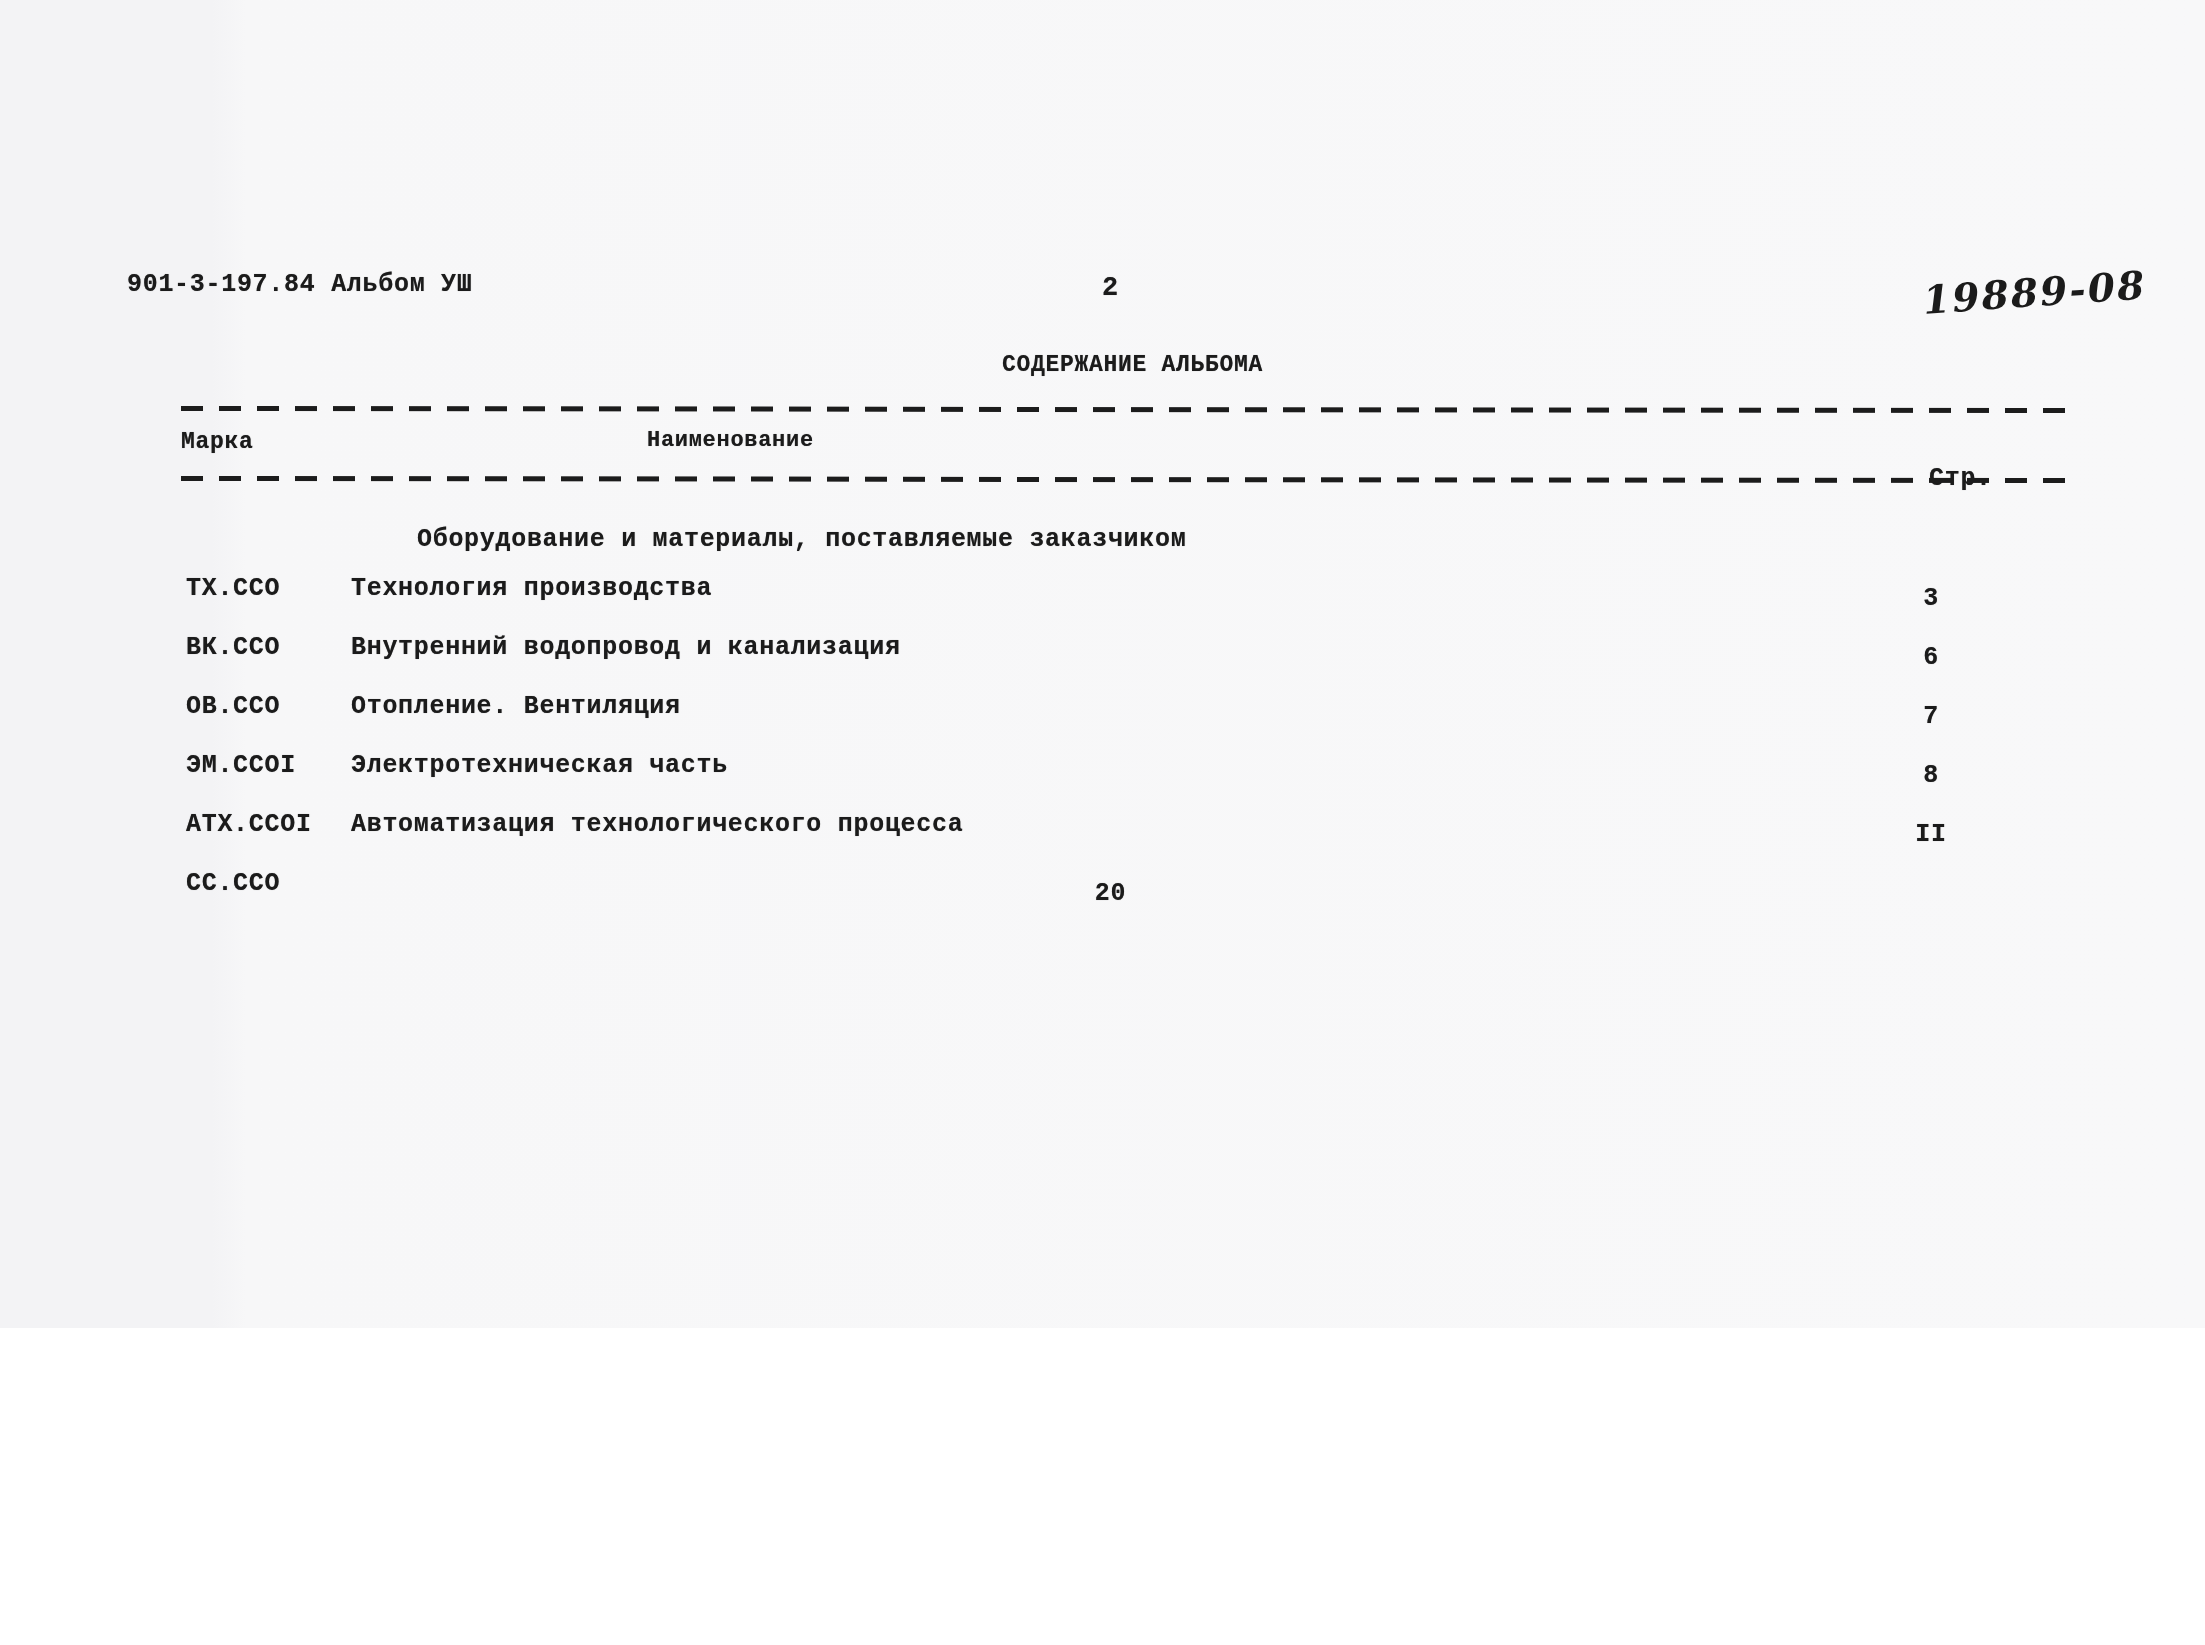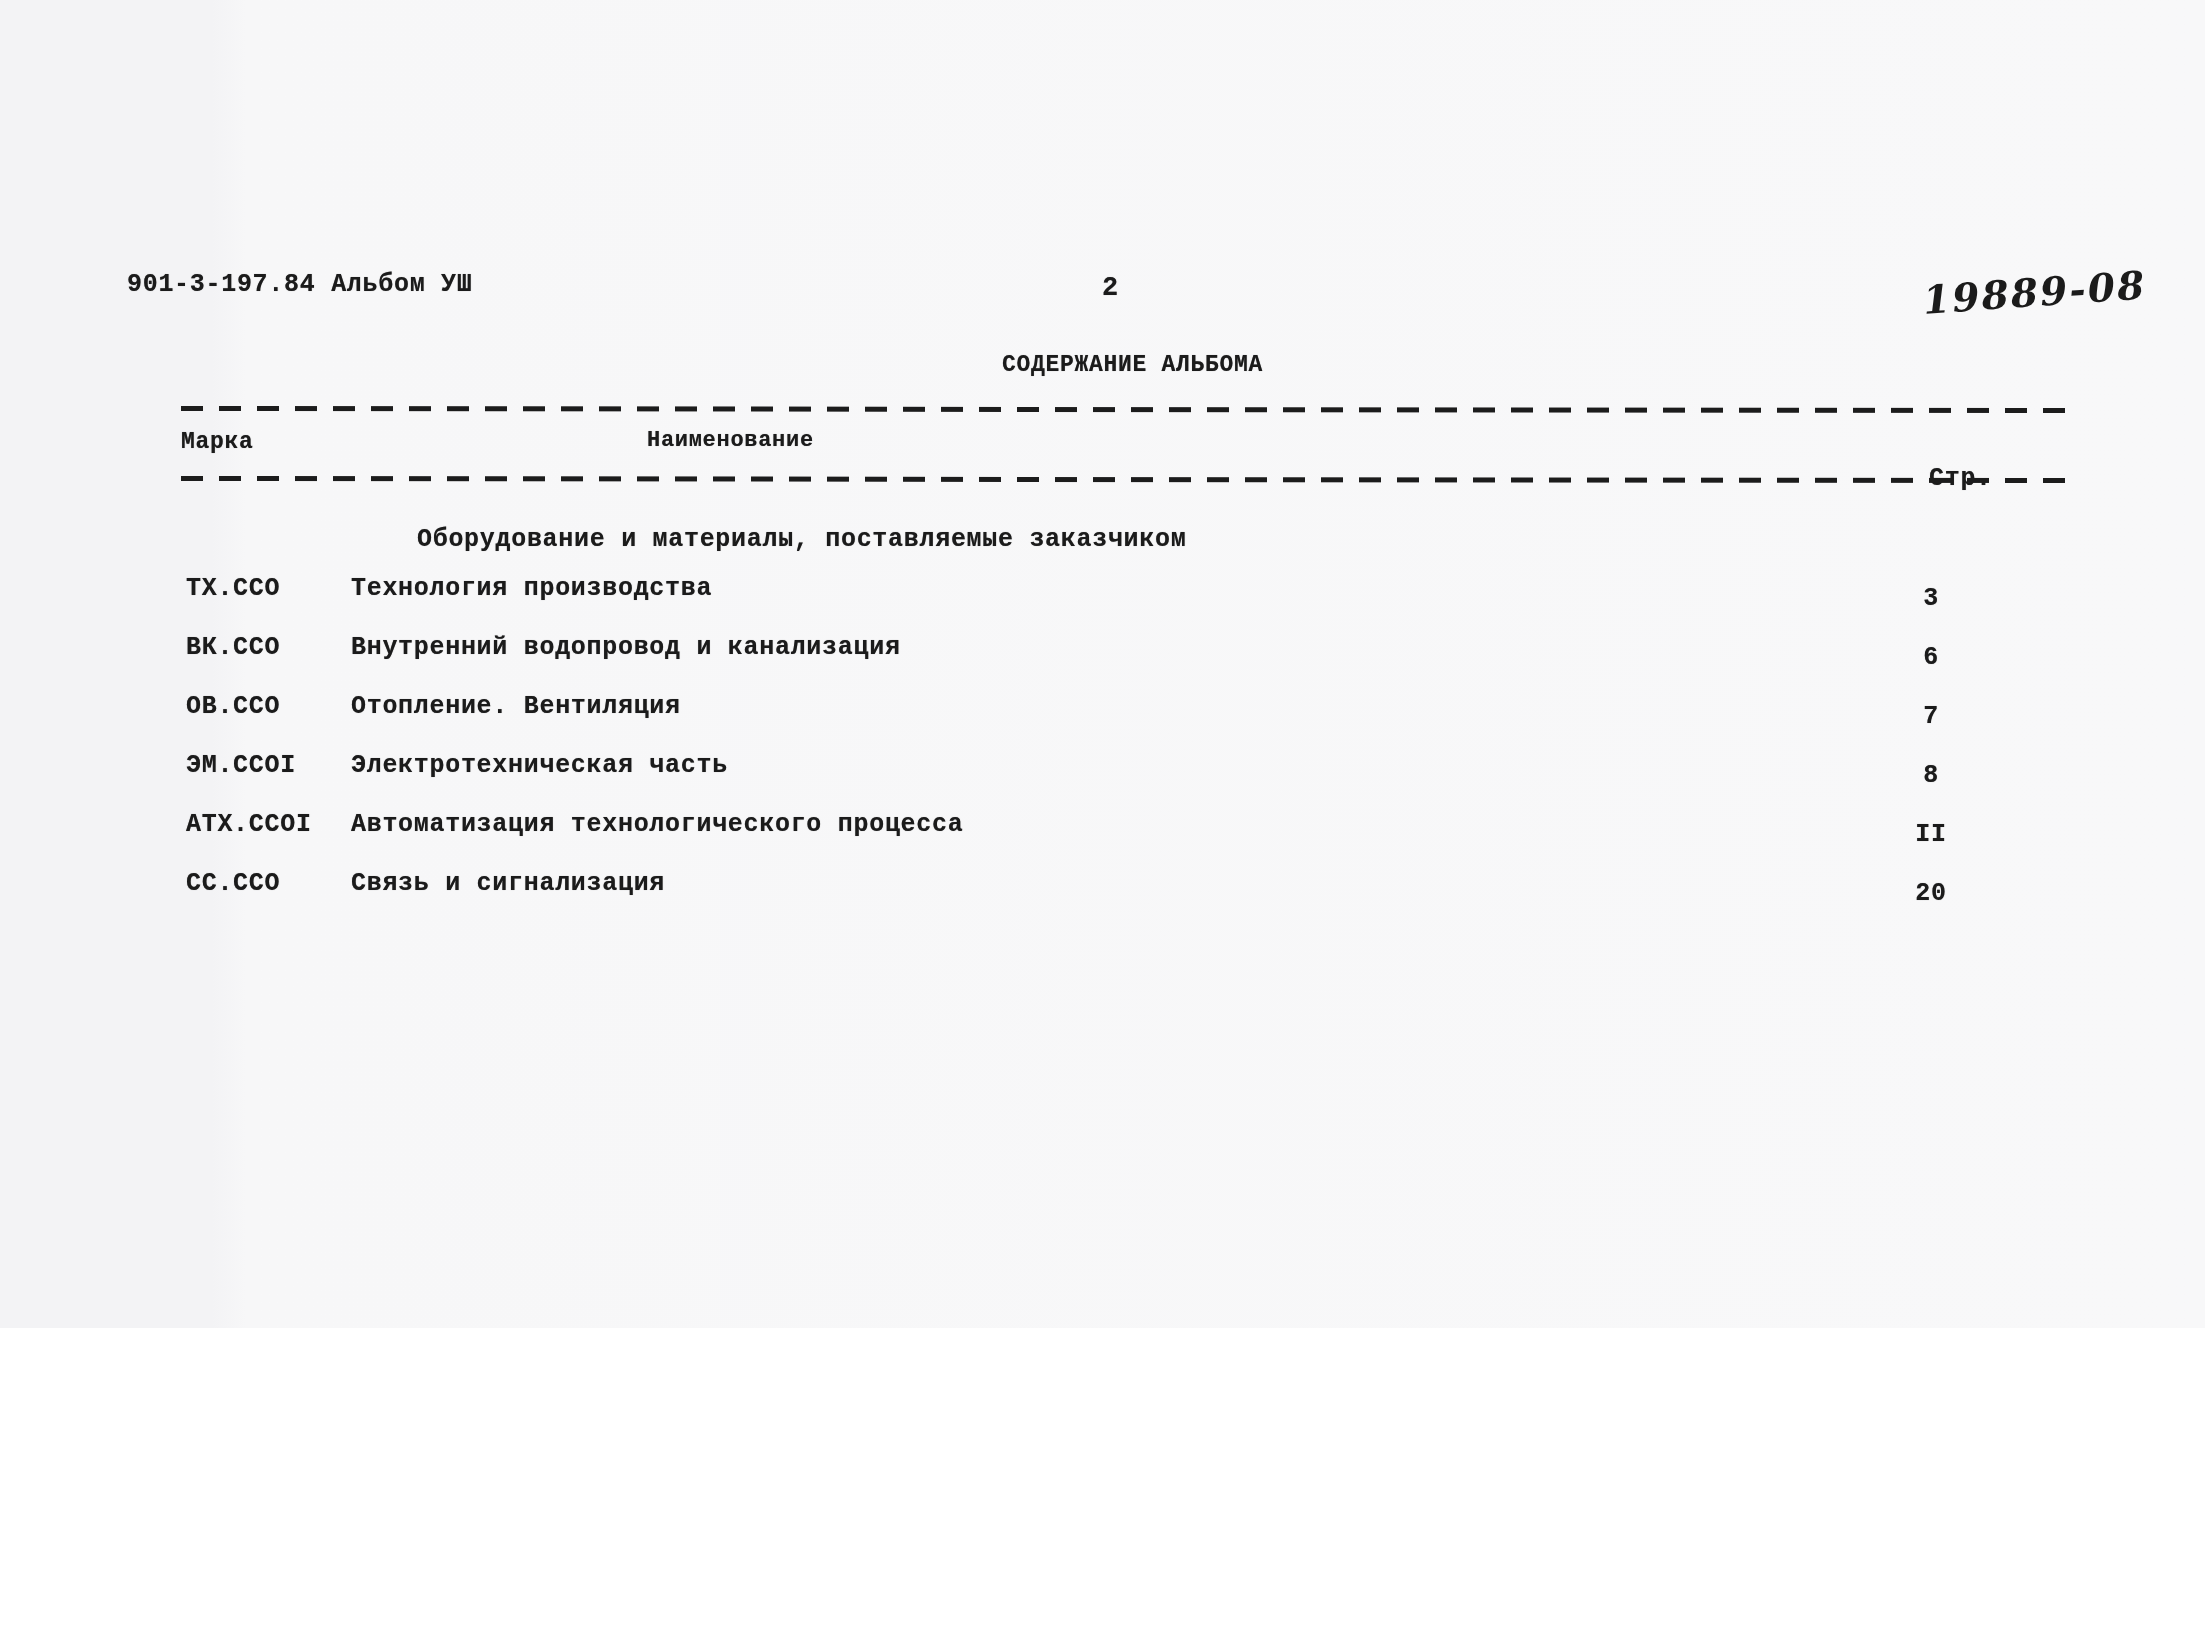--- a/index.html
+++ b/index.html
@@ -121,19 +121,18 @@
       <div class="type name">Электротехническая часть</div>
       <div class="type pageno">8</div>
     </div>
     <div class="row">
       <div class="type mark">АТХ.ССОI</div>
       <div class="type name">Автоматизация технологического процесса</div>
       <div class="type pageno">II</div>
     </div>
     <div class="row">
       <div class="type mark">СС.ССО</div>
-      <div class="type name">Связь и сигнализация</div>
       <div class="type pageno">20</div>
     </div>
   </div>
 
 </div>
 
 
 </body></html>

